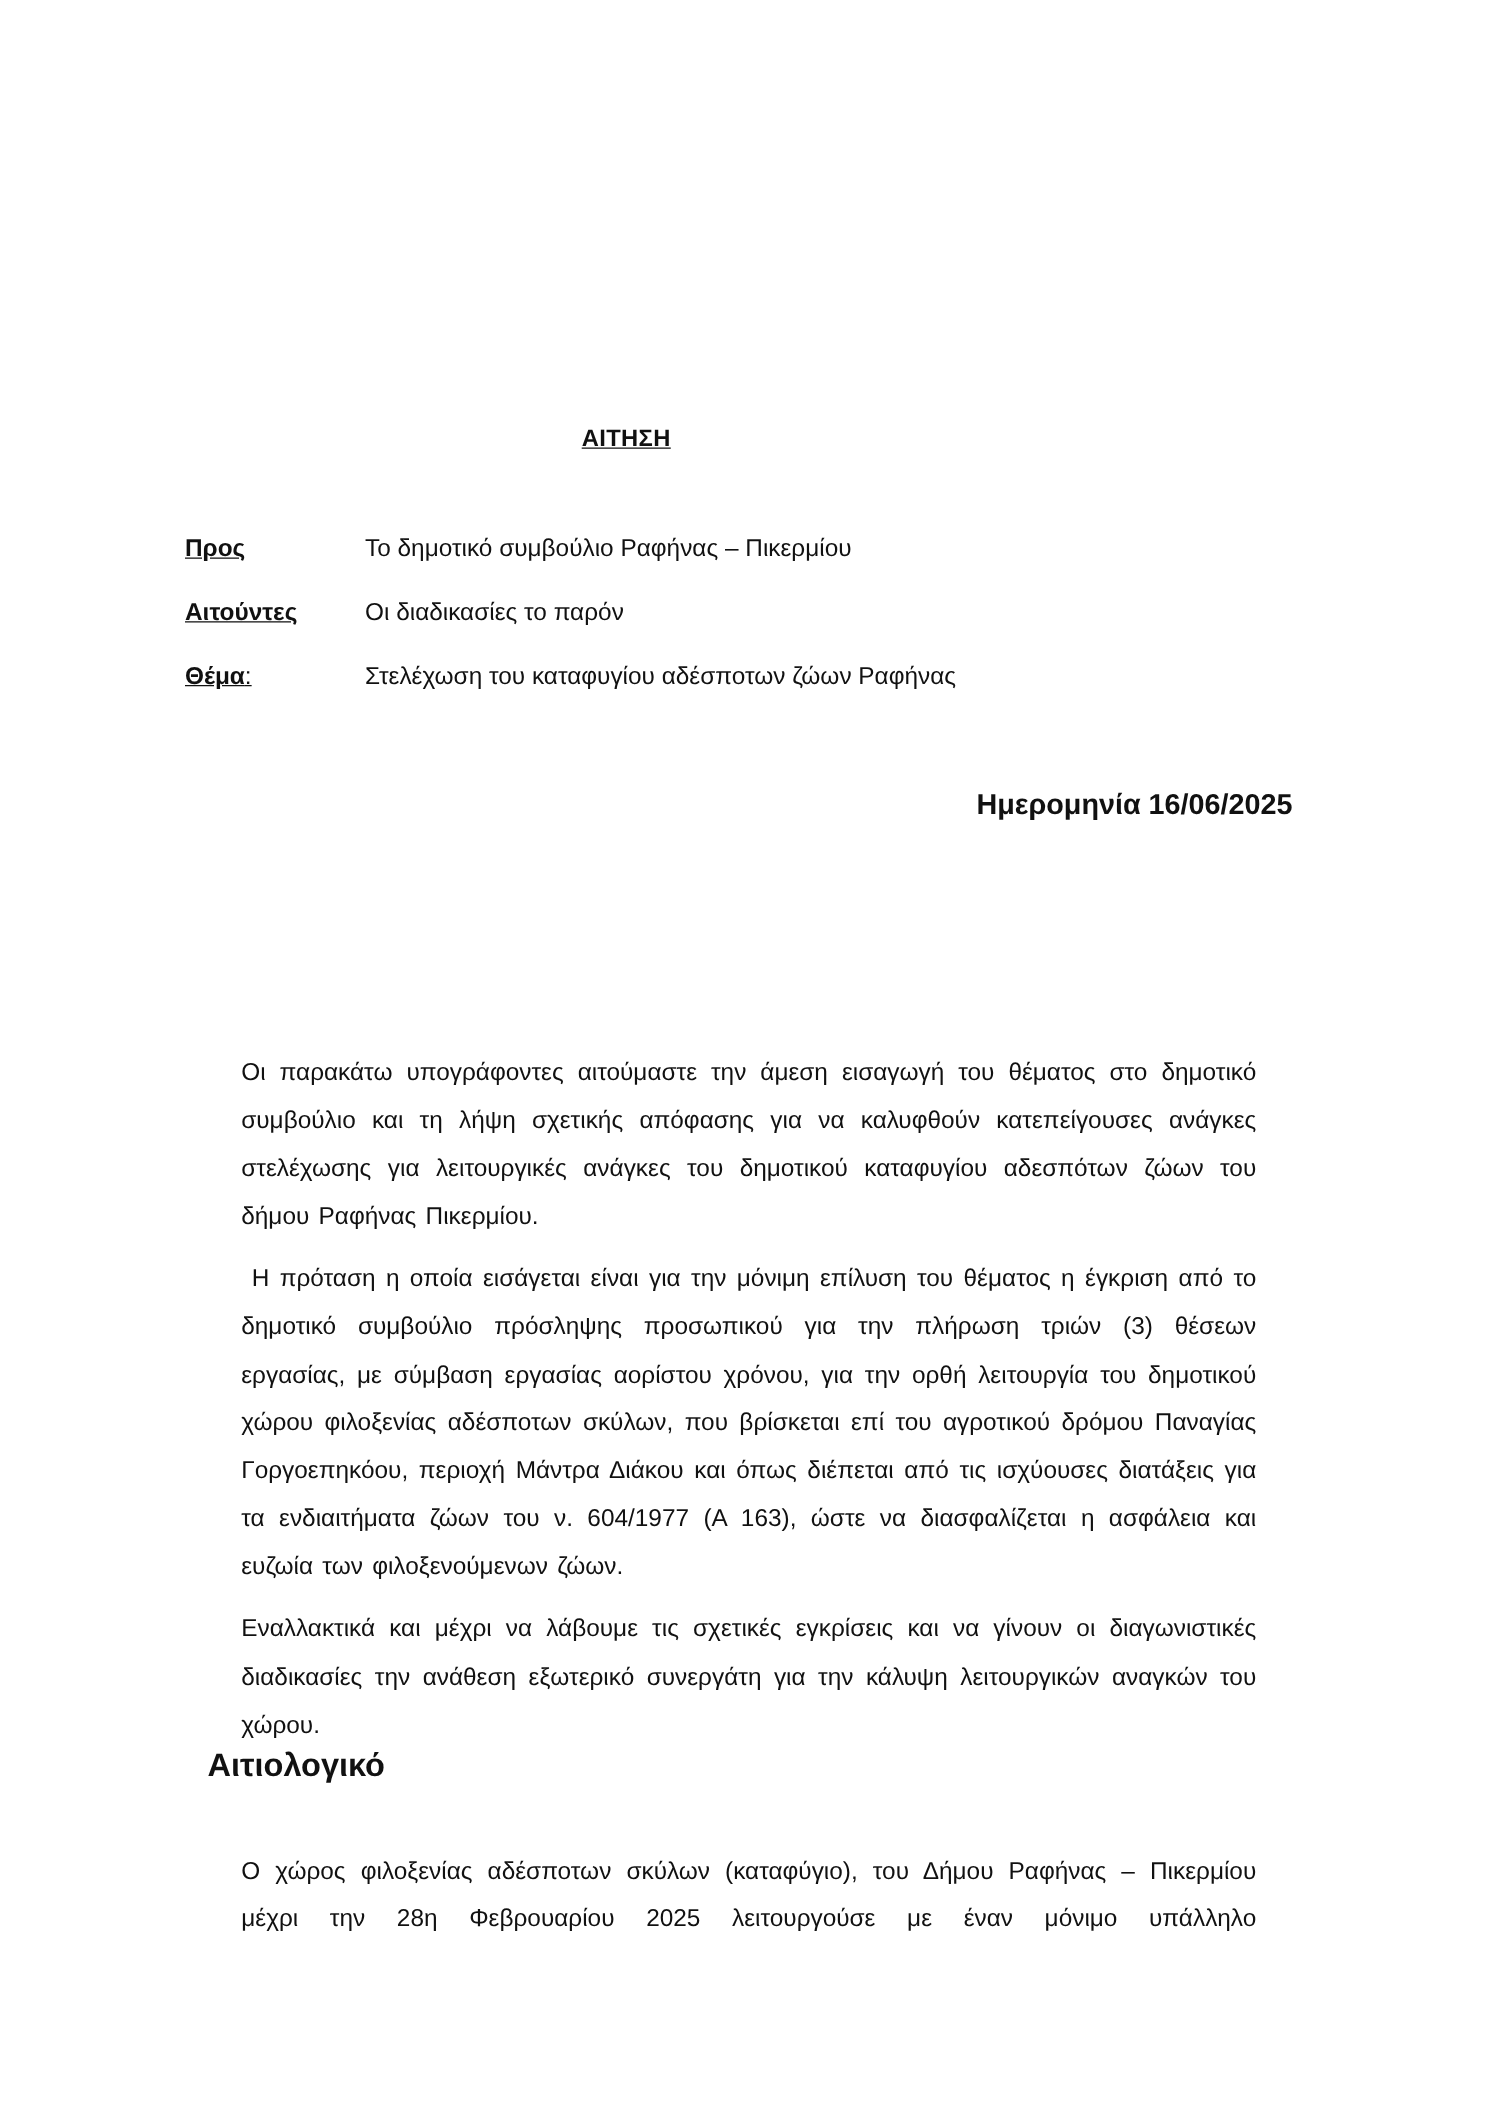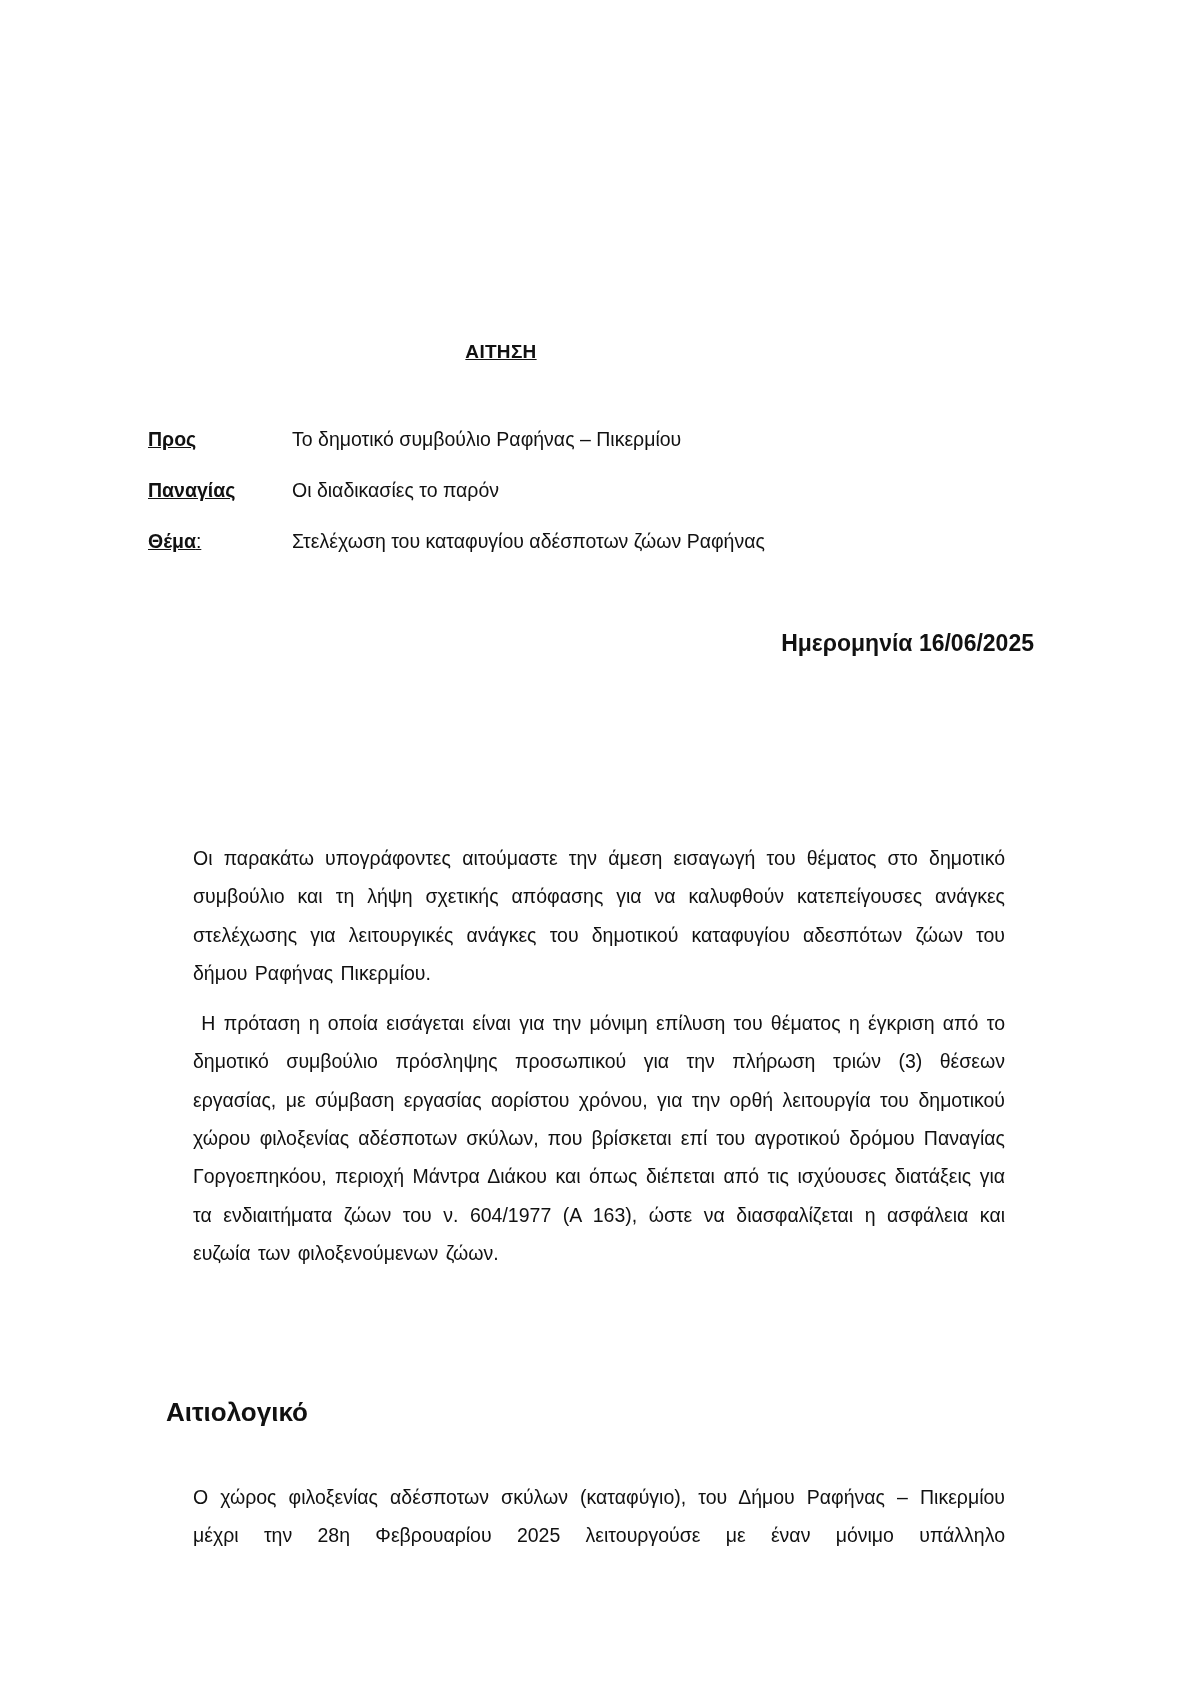--- a/index.html
+++ b/index.html
@@ -25,35 +25,36 @@
 <div class="page">
 
   <div class="title">ΑΙΤΗΣΗ</div>
 
   <div class="hdr-row" style="top:428px;">
     <span class="hdr-label"><span>Προς</span></span>
     <span class="hdr-value">Το δημοτικό συμβούλιο Ραφήνας – Πικερμίου</span>
   </div>
 
   <div class="hdr-row" style="top:479px;">
-    <span class="hdr-label"><span>Παναγίας</span></span>
+    <span class="hdr-label"><span>Αιτούντες</span></span>
     <span class="hdr-value">Οι διαδικασίες το παρόν</span>
   </div>
 
   <div class="hdr-row" style="top:530px;">
     <span class="hdr-label"><span>Θέμα</span><span class="colon">:</span></span>
     <span class="hdr-value">Στελέχωση  του καταφυγίου αδέσποτων ζώων Ραφήνας</span>
   </div>
 
   <div class="date">Ημερομηνία 16/06/2025</div>
 
 
   <div class="body" style="top:827px;">
     <p class="para">Οι παρακάτω υπογράφοντες αιτούμαστε την άμεση εισαγωγή του θέματος στο δημοτικό συμβούλιο και τη λήψη σχετικής απόφασης για να καλυφθούν κατεπείγουσες ανάγκες στελέχωσης για λειτουργικές ανάγκες του δημοτικού καταφυγίου αδεσπότων ζώων του δήμου Ραφήνας Πικερμίου.</p>
     <p class="para" style="white-space:pre-wrap;"> Η πρόταση η οποία εισάγεται είναι για την μόνιμη επίλυση του θέματος η έγκριση από το δημοτικό συμβούλιο πρόσληψης προσωπικού για την πλήρωση τριών (3) θέσεων εργασίας, με σύμβαση εργασίας αορίστου χρόνου, για την ορθή λειτουργία του δημοτικού χώρου φιλοξενίας αδέσποτων σκύλων, που βρίσκεται επί του αγροτικού δρόμου Παναγίας Γοργοεπηκόου, περιοχή Μάντρα Διάκου και όπως διέπεται από τις ισχύουσες διατάξεις για τα ενδιαιτήματα ζώων του ν. 604/1977 (Α 163), ώστε να διασφαλίζεται η ασφάλεια και ευζωία των φιλοξενούμενων ζώων.</p>
+    <p class="para">Εναλλακτικά και μέχρι να λάβουμε τις σχετικές εγκρίσεις και να γίνουν οι διαγωνιστικές διαδικασίες την ανάθεση εξωτερικό συνεργάτη  για την κάλυψη λειτουργικών αναγκών του χώρου.</p>
   </div>
 
   <div class="section">Αιτιολογικό</div>
 
   <div class="body" style="top:1466px;">
     <p class="para" style="text-align-last:justify;">Ο χώρος φιλοξενίας αδέσποτων σκύλων (καταφύγιο), του Δήμου Ραφήνας – Πικερμίου μέχρι την 28η Φεβρουαρίου 2025 λειτουργούσε με έναν μόνιμο υπάλληλο</p>
   </div>
 
 </div>
 

